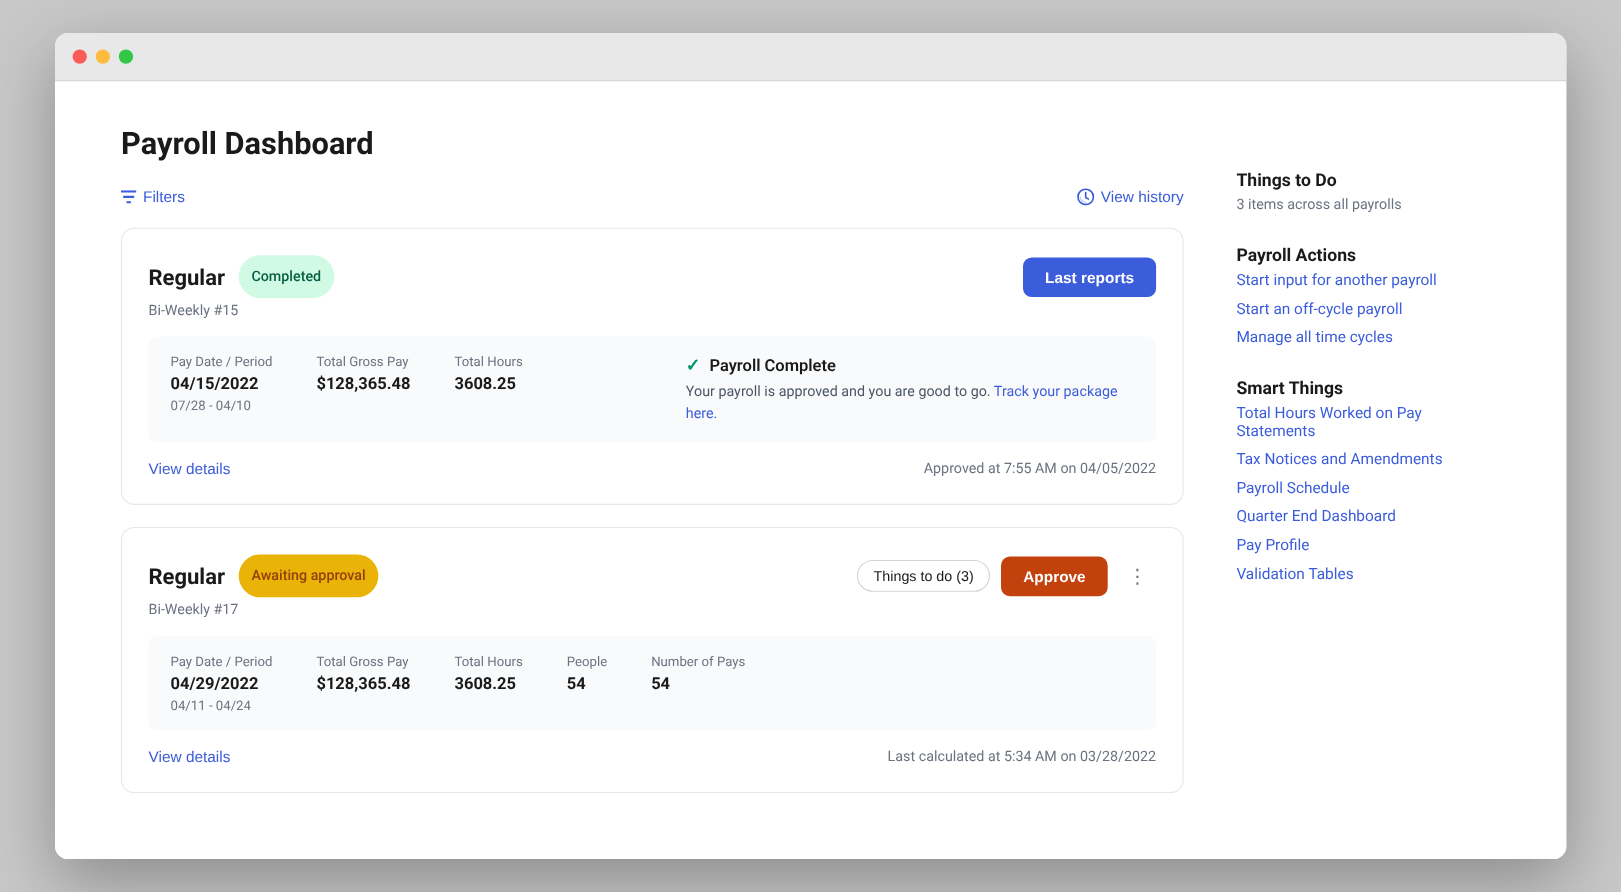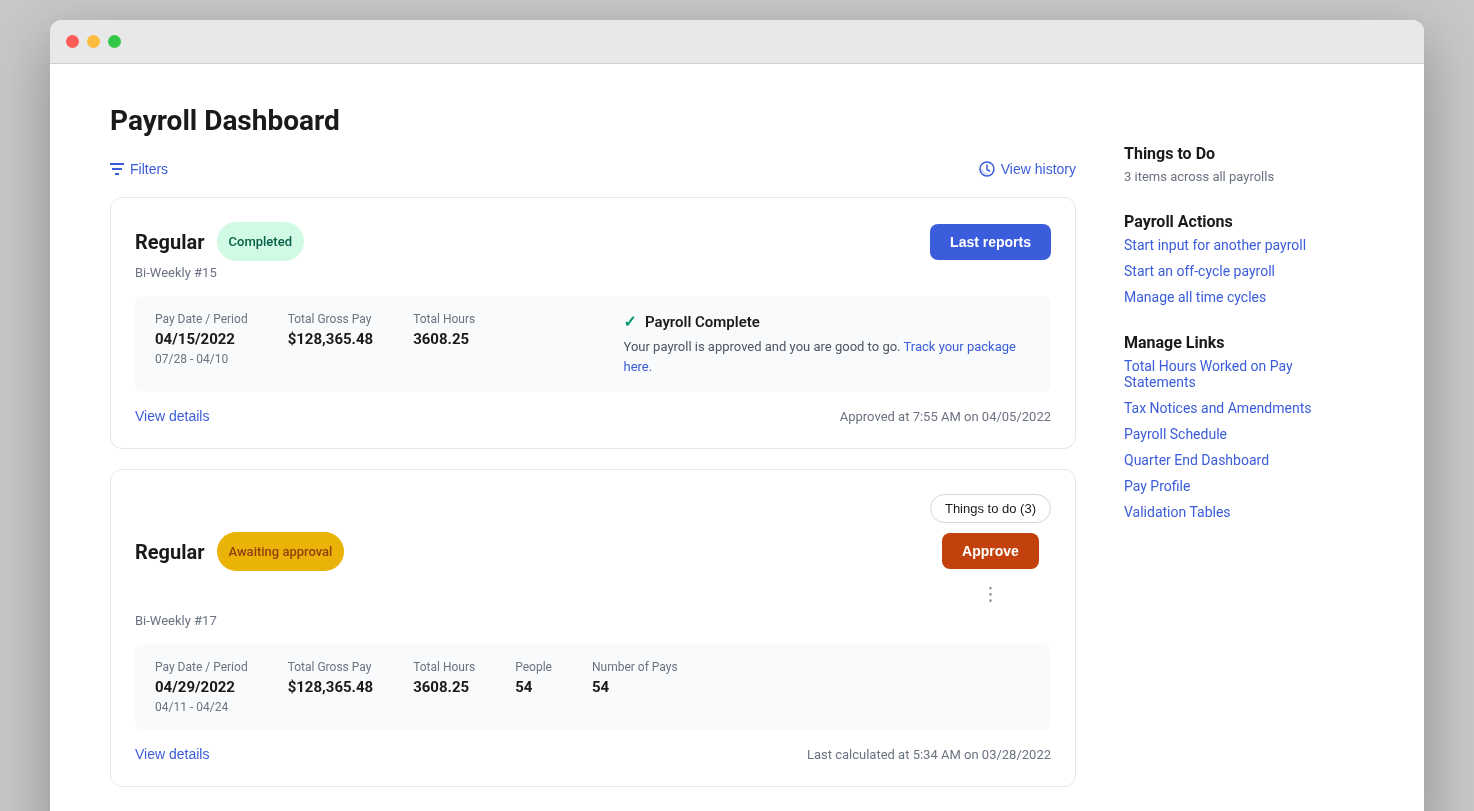--- a/index.html
+++ b/index.html
@@ -240,21 +240,20 @@
       padding: 6px 14px;
       font-size: 13px;
       font-weight: 500;
       color: #1a1a1a;
       cursor: pointer;
     }
     .card2-actions {
       display: flex;
       align-items: center;
       gap: 10px;
-      flex-direction: column;
     }
     .more-btn {
       background: none;
       border: none;
       cursor: pointer;
       font-size: 18px;
       color: #6b7280;
       padding: 4px 8px;
     }
     
@@ -418,21 +417,21 @@
       </div>
 
       <div class="sidebar-section">
         <div class="sidebar-title">Payroll Actions</div>
         <a class="sidebar-link" href="#">Start input for another payroll</a>
         <a class="sidebar-link" href="#">Start an off-cycle payroll</a>
         <a class="sidebar-link" href="#">Manage all time cycles</a>
       </div>
 
       <div class="sidebar-section">
-        <div class="sidebar-title">Manage Links</div>
+        <div class="sidebar-title">Smart Things</div>
         <a class="sidebar-link" href="#">Total Hours Worked on Pay Statements</a>
         <a class="sidebar-link" href="#">Tax Notices and Amendments</a>
         <a class="sidebar-link" href="#">Payroll Schedule</a>
         <a class="sidebar-link" href="#">Quarter End Dashboard</a>
         <a class="sidebar-link" href="#">Pay Profile</a>
         <a class="sidebar-link" href="#">Validation Tables</a>
       </div>
     </div>
   </div>
 </div>

